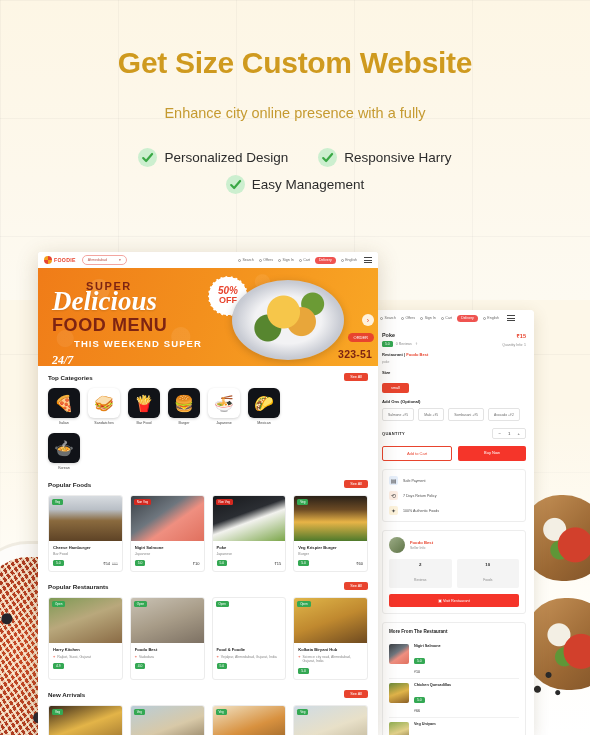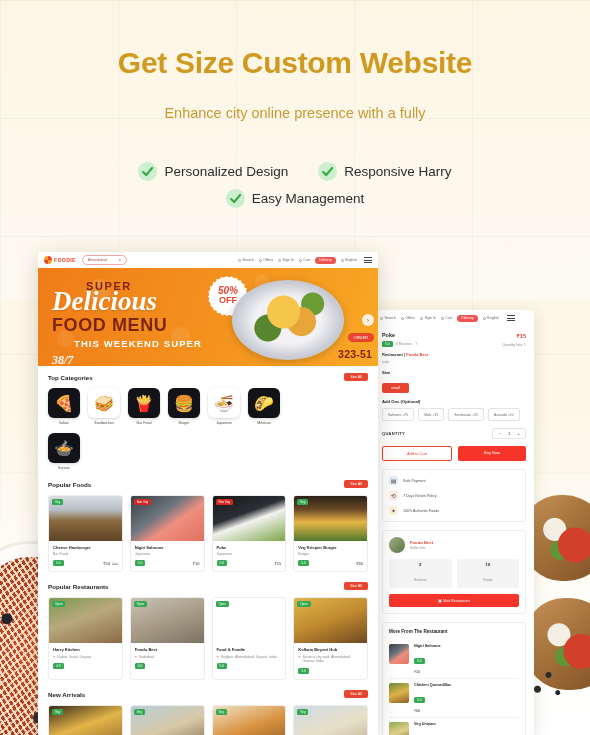--- a/index.html
+++ b/index.html
@@ -65,21 +65,21 @@
   
   #headline { position: relative; z-index: 2; padding-top: 46px; text-align: center; }
   .h-title {
     font-size: 30px; font-weight: 700; color: #cf9a1f;
     letter-spacing: -.3px;
   }
   .h-sub {
     margin-top: 22px; font-size: 14.5px; line-height: 1.65;
     color: #c59a31; font-weight: 400;
   }
-  .feat-rows { margin-top: 36px; }
+  .feat-rows { margin-top: 22px; }
   .feat-row { display: flex; justify-content: center; gap: 30px; margin-bottom: 8px; }
   .feat {
     display: inline-flex; align-items: center; gap: 7px;
     font-size: 13.5px; color: #2c2c2c; font-weight: 400;
   }
   .check {
     width: 19px; height: 19px; border-radius: 50%;
     background: #ccefcf; display: inline-flex;
     align-items: center; justify-content: center; flex: 0 0 auto;
   }
@@ -521,21 +521,21 @@
           </span>
       </span>
     </div>
 
     <div class="hero">
       <div class="hero-text">
         <div class="hero-super">SUPER</div>
         <div class="hero-delicious">Delicious</div>
         <div class="hero-menu">FOOD MENU</div>
         <div class="hero-week">THIS WEEKEND SUPER</div>
-        <div class="hero-247">38/7</div>
+        <div class="hero-247">24/7</div>
 
       </div>
       <div class="hero-badge">
         <b>50%</b>
         <span>OFF</span>
       </div>
       <div class="hero-plate"></div>
       <div class="hero-order">ORDER</div>
       <div class="hero-phone">323-51</div>
       <div class="hero-arrow">›</div>

